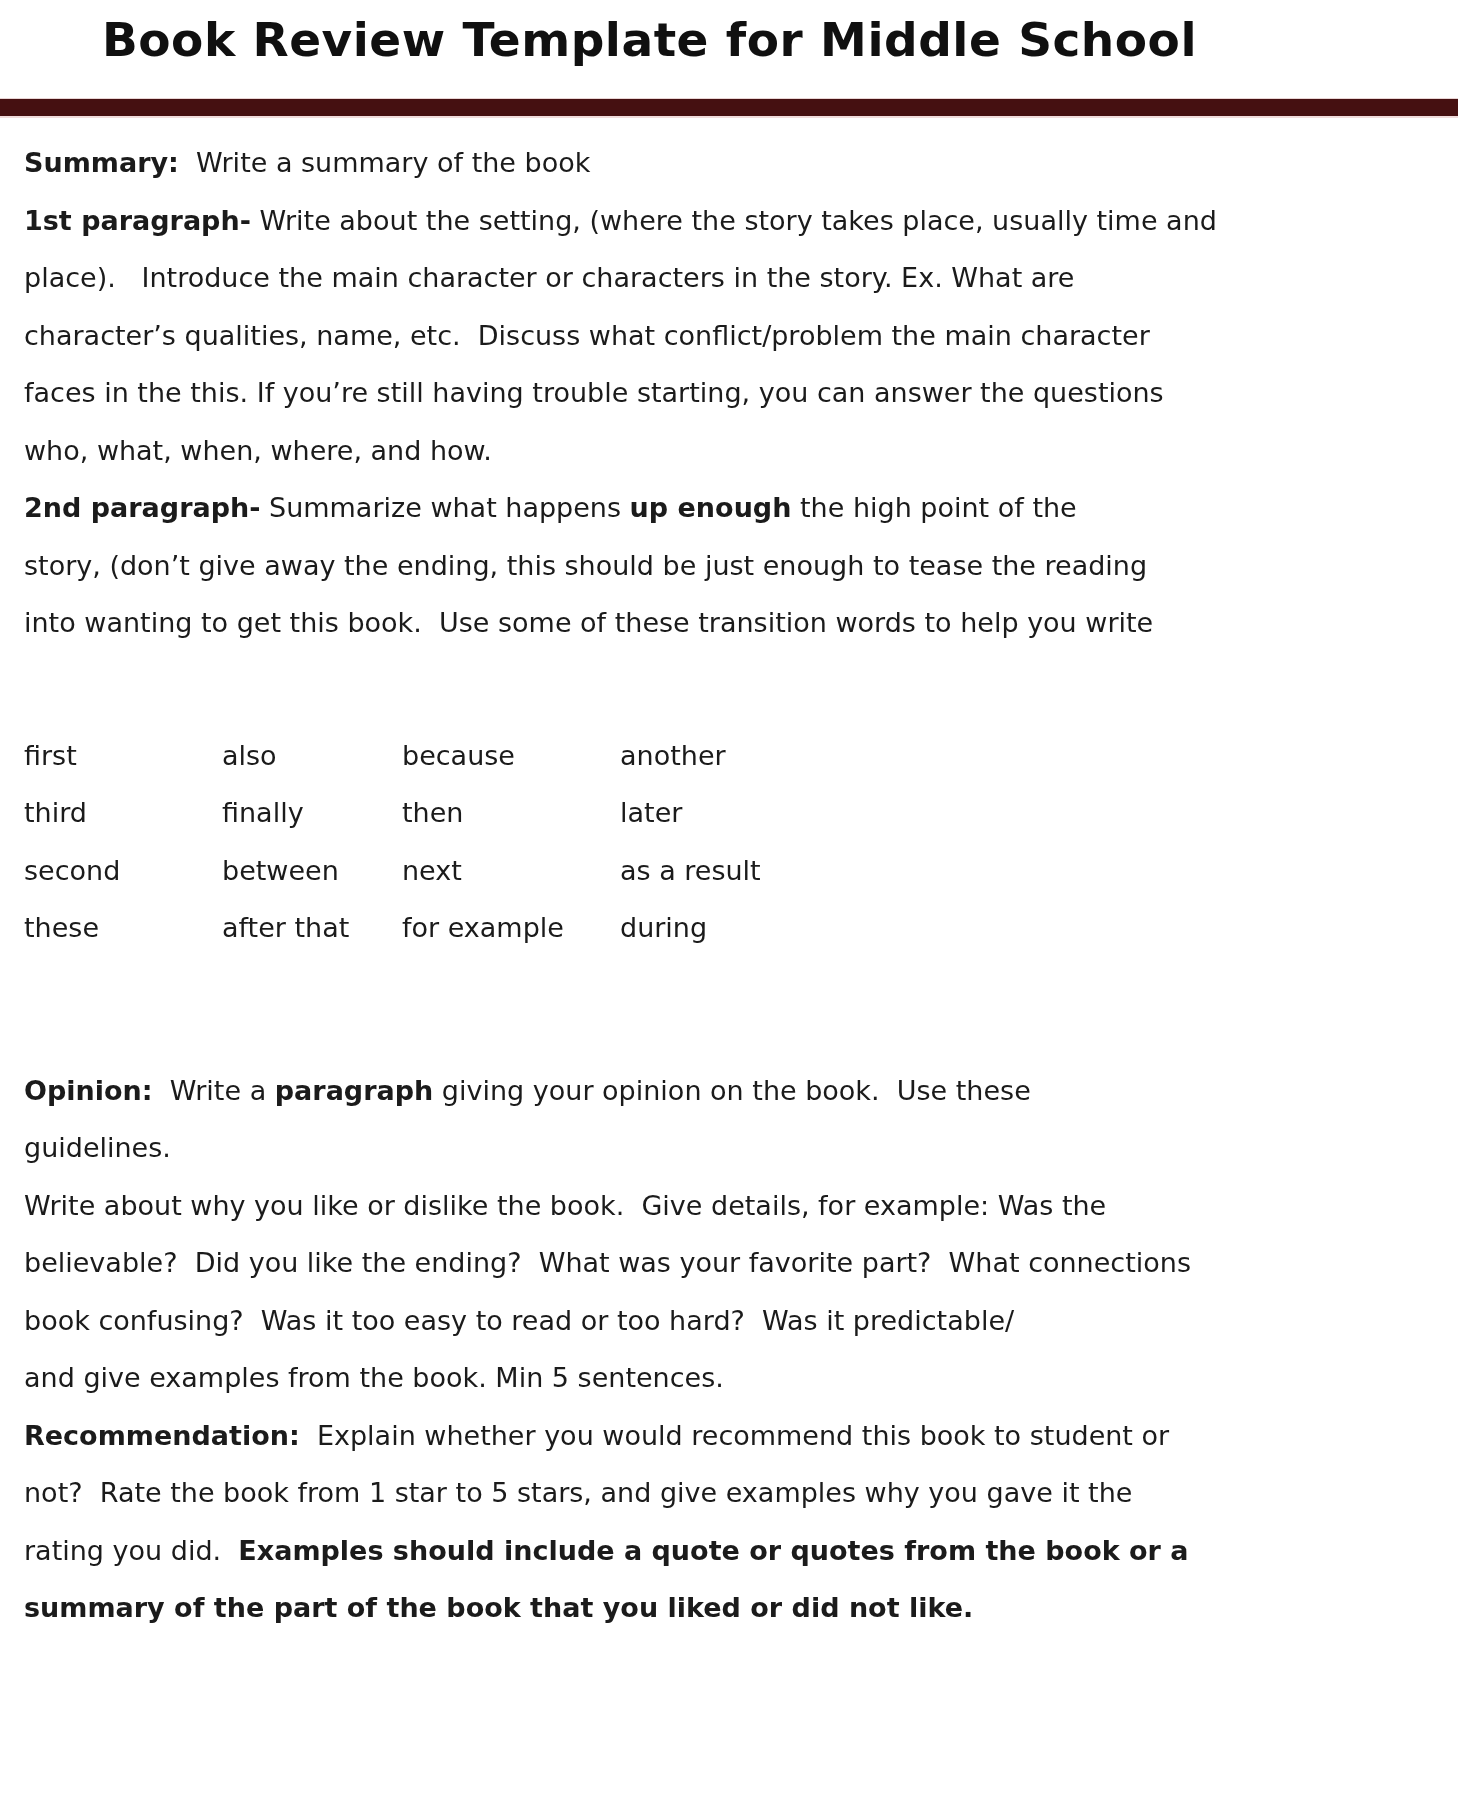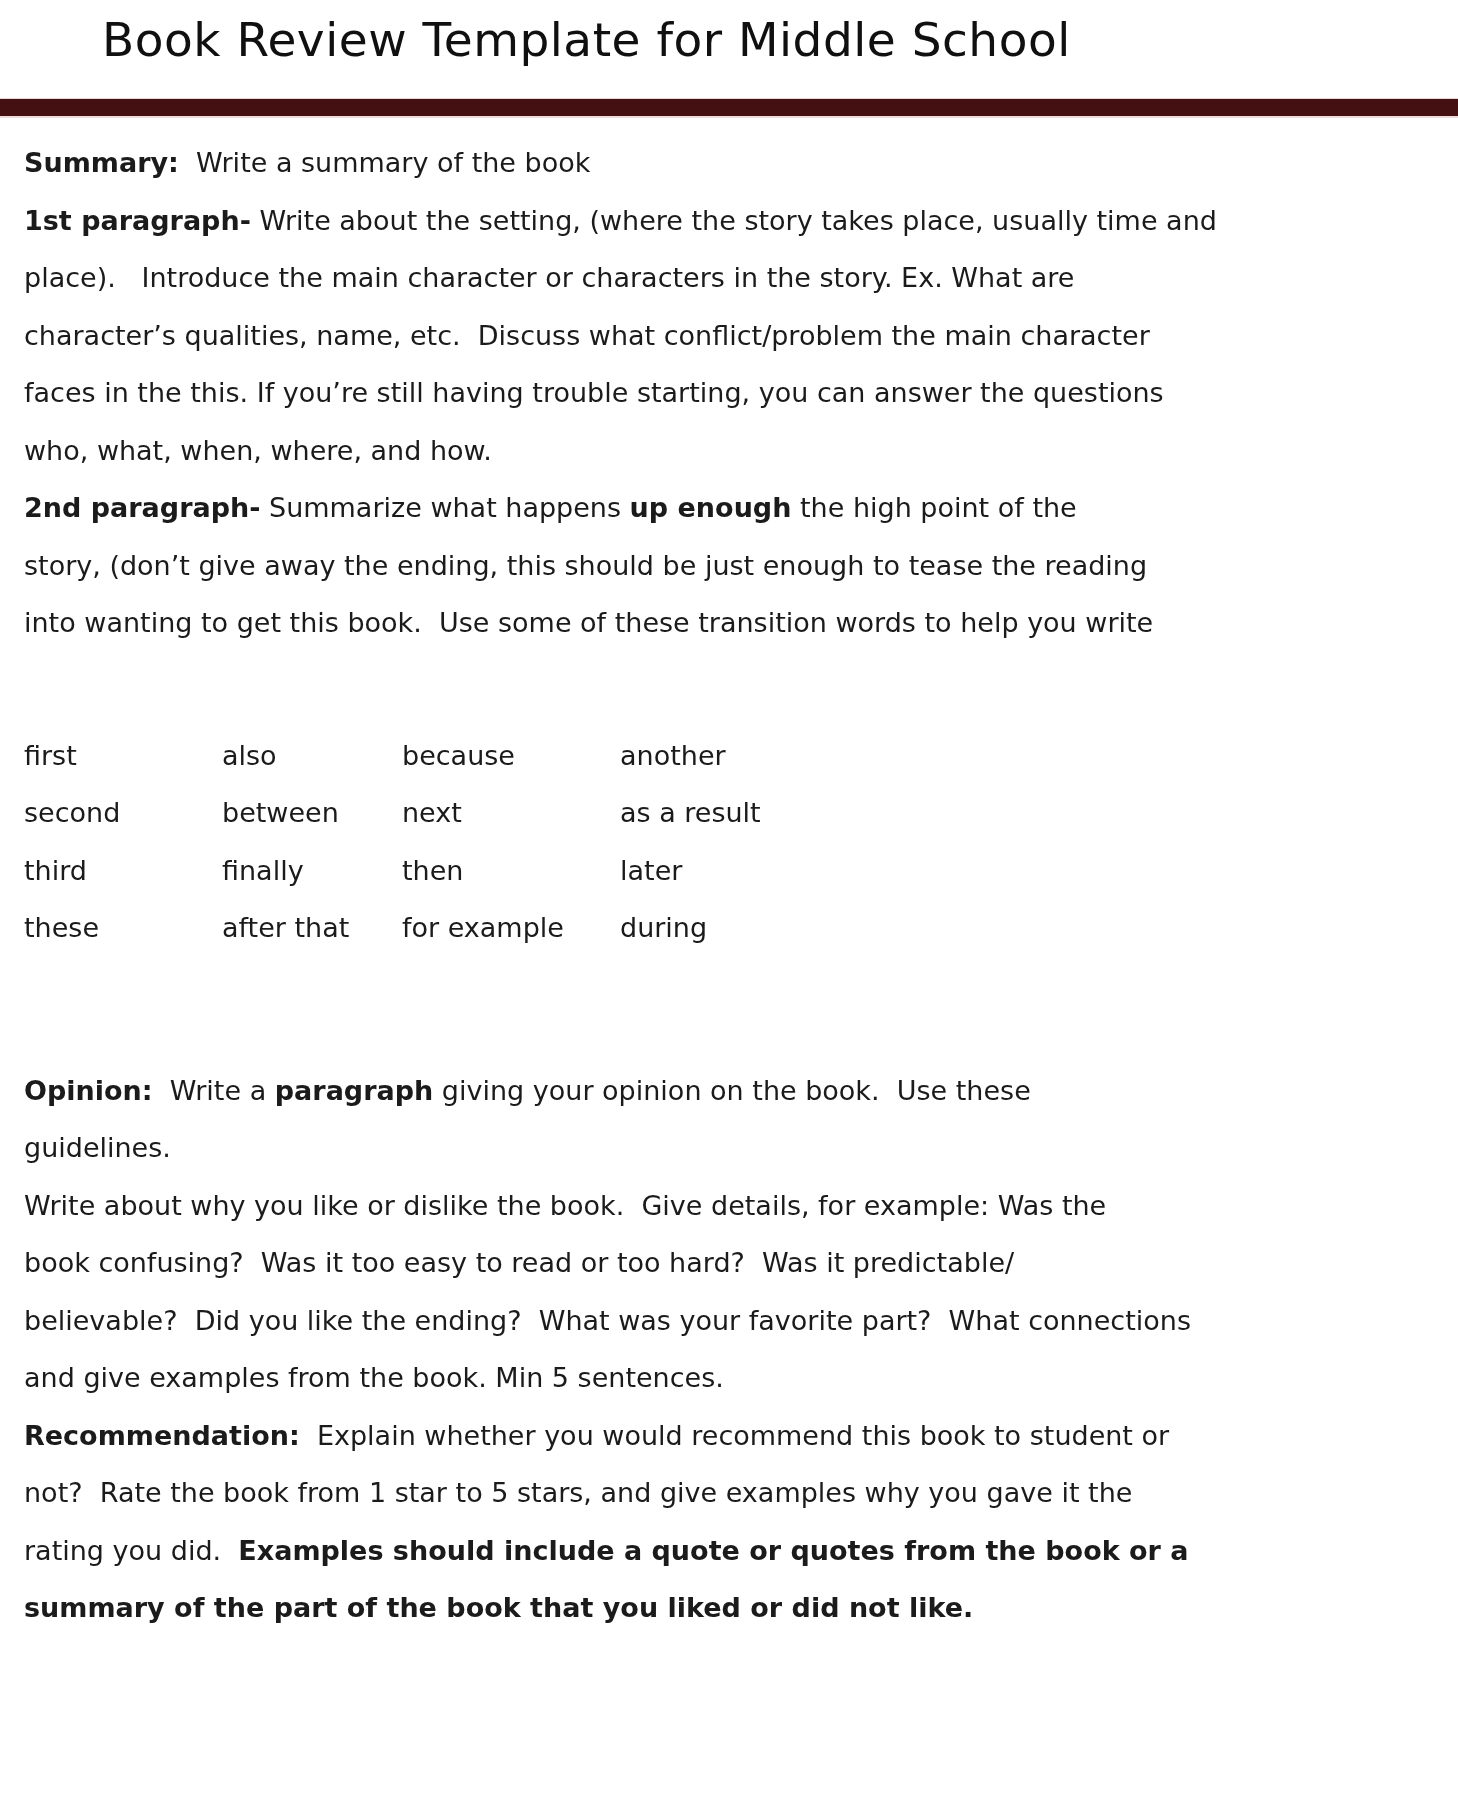--- a/index.html
+++ b/index.html
@@ -10,21 +10,21 @@
     background: #ffffff;
     color: #1b1b1b;
     font-family: "DejaVu Sans", "Liberation Sans", sans-serif;
     overflow: hidden;
   }
   .title {
     position: absolute;
     top: 12px;
     left: 102px;
     font-size: 47px;
-    font-weight: 400;
+    font-weight: 700;
     letter-spacing: 0.5px;
     color: #101010;
     white-space: pre;
   }
   .rule {
     position: absolute;
     top: 99px;
     left: 0;
     width: 100%;
     height: 17px;
@@ -77,45 +77,45 @@
       </div>
     <div class="spacer-a"></div>
     <div>
         <div class="t-row">
           <div class="t-cell">first</div>
           <div class="t-cell">also</div>
           <div class="t-cell">because</div>
           <div class="t-cell">another</div>
         </div>
         <div class="t-row">
+          <div class="t-cell">third</div>
+          <div class="t-cell">finally</div>
+          <div class="t-cell">then</div>
+          <div class="t-cell">later</div>
+        </div>
+        <div class="t-row">
           <div class="t-cell">second</div>
           <div class="t-cell">between</div>
           <div class="t-cell">next</div>
           <div class="t-cell">as a result</div>
-        </div>
-        <div class="t-row">
-          <div class="t-cell">third</div>
-          <div class="t-cell">finally</div>
-          <div class="t-cell">then</div>
-          <div class="t-cell">later</div>
         </div>
         <div class="t-row">
           <div class="t-cell">these</div>
           <div class="t-cell">after that</div>
           <div class="t-cell">for example</div>
           <div class="t-cell">during</div>
         </div>
       </div>
     <div class="spacer-b"></div>
     <div>
         <div class="line"><span class="run b">Opinion:</span><span class="run">  Write a </span><span class="run b">paragraph</span><span class="run"> giving your opinion on the book.  Use these</span></div>
         <div class="line"><span class="run">guidelines.</span></div>
         <div class="line"><span class="run">Write about why you like or dislike the book.  Give details, for example: Was the</span></div>
+        <div class="line"><span class="run">believable?  Did you like the ending?  What was your favorite part?  What connections</span></div>
         <div class="line"><span class="run">book confusing?  Was it too easy to read or too hard?  Was it predictable/</span></div>
-        <div class="line"><span class="run">believable?  Did you like the ending?  What was your favorite part?  What connections</span></div>
         <div class="line"><span class="run">and give examples from the book. Min 5 sentences.</span></div>
         <div class="line"><span class="run b">Recommendation:</span><span class="run">  Explain whether you would recommend this book to student or</span></div>
         <div class="line"><span class="run">not?  Rate the book from 1 star to 5 stars, and give examples why you gave it the</span></div>
         <div class="line"><span class="run">rating you did.  </span><span class="run b">Examples should include a quote or quotes from the book or a</span></div>
         <div class="line"><span class="run b">summary of the part of the book that you liked or did not like.</span></div>
       </div>
   </div>
 </div>
 
 </body></html>

